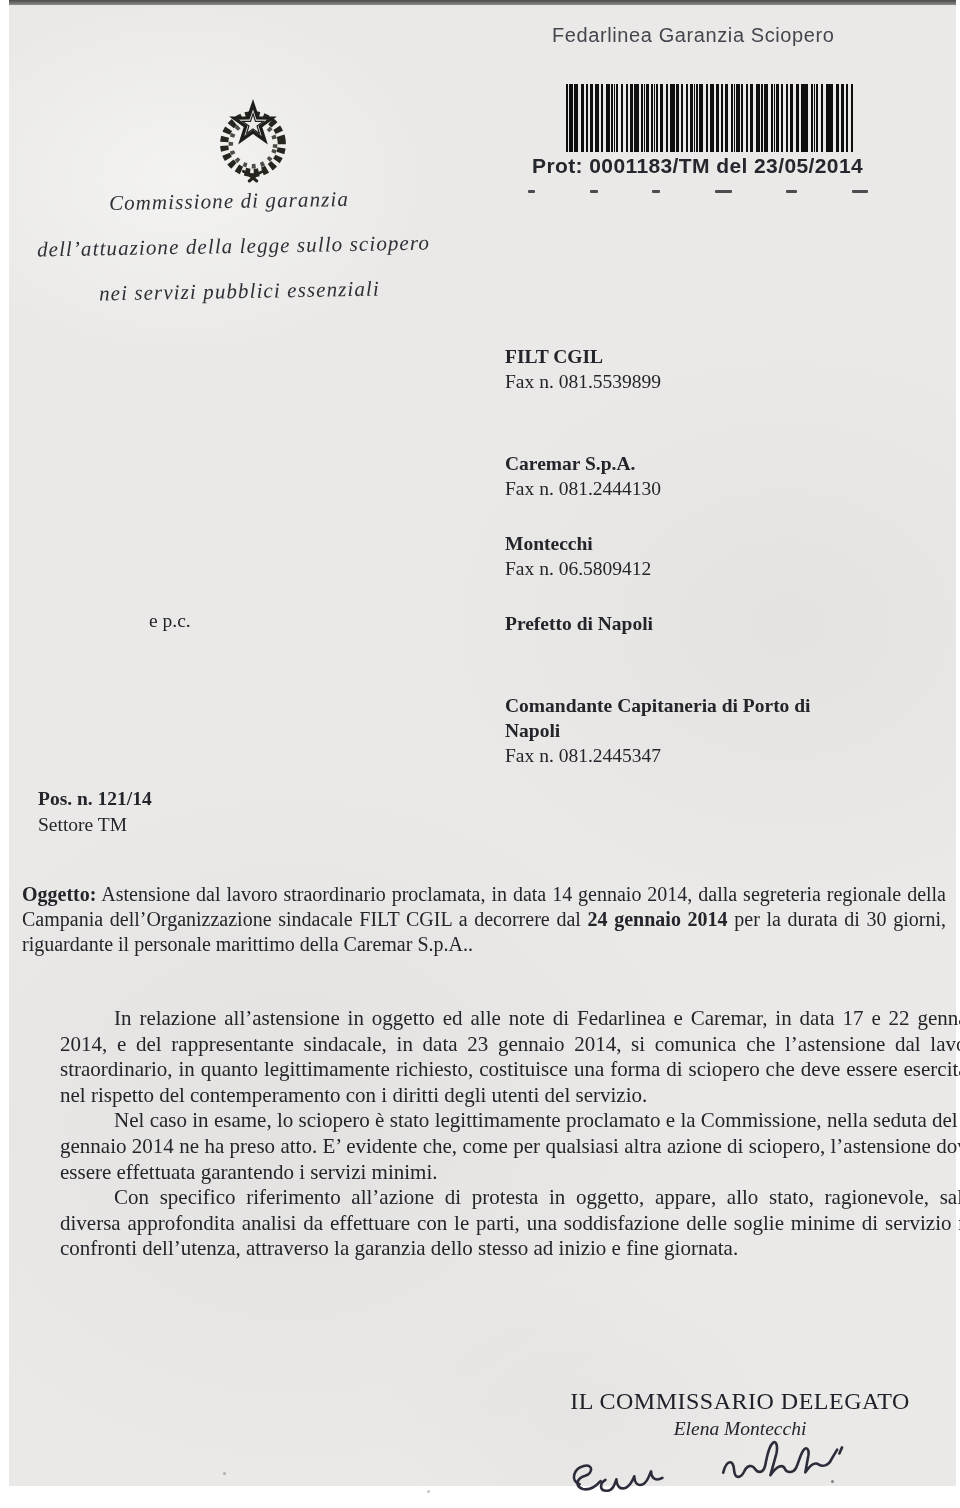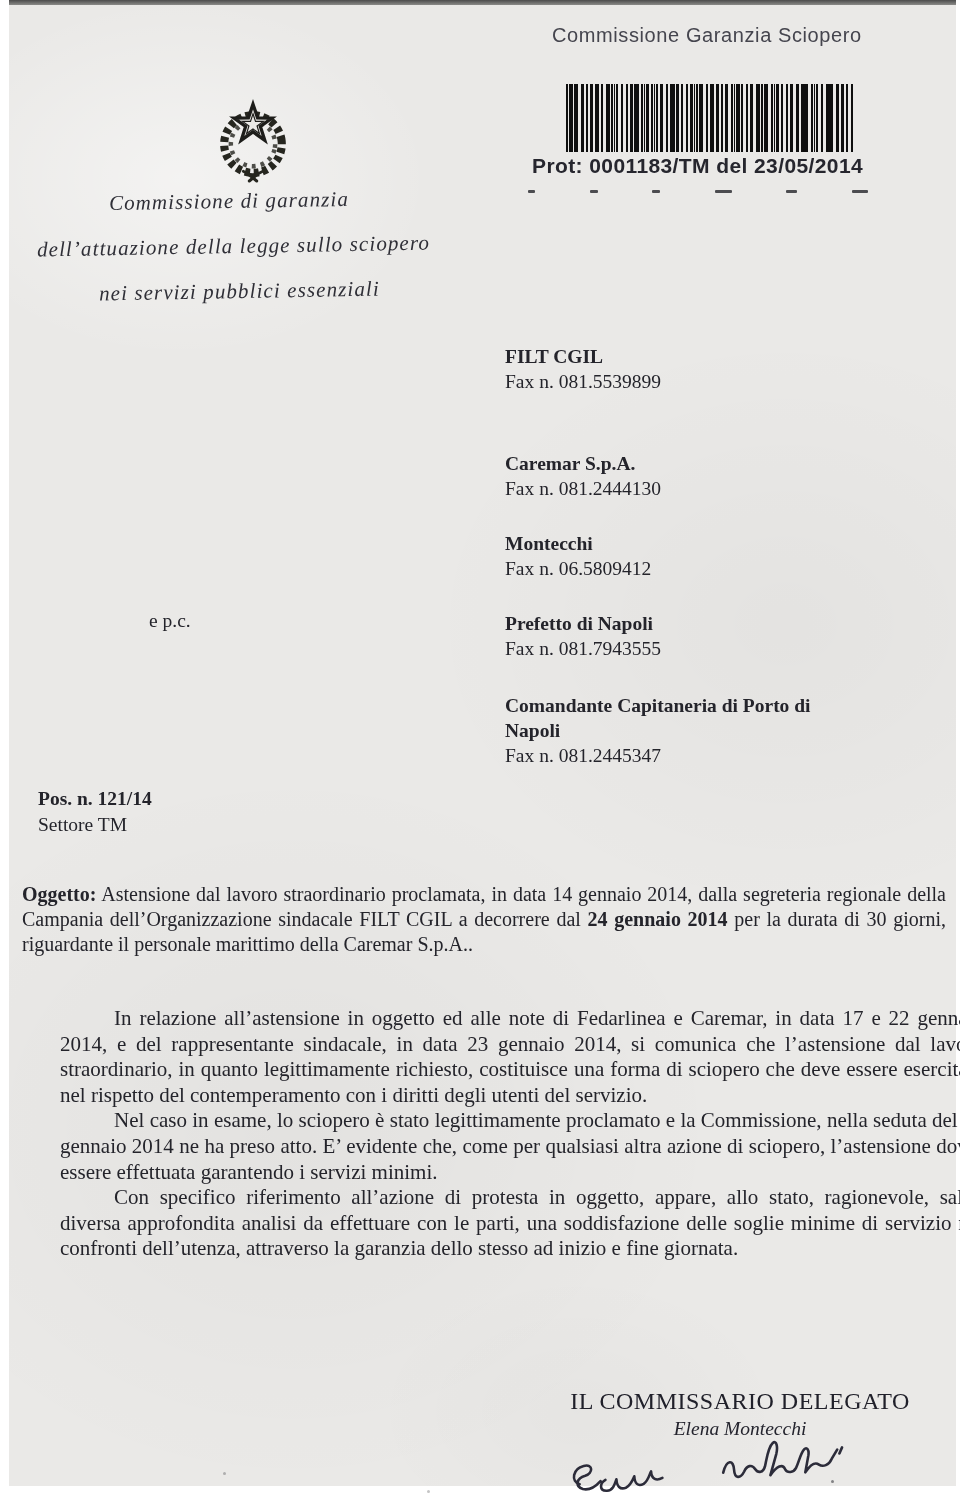--- a/index.html
+++ b/index.html
@@ -86,21 +86,21 @@
   .speck { position:absolute; width:3px; height:3px; border-radius:50%; background:#55555a; opacity:.7; }
   .sp1{left:822px; top:1480px;} .sp2{left:214px; top:1472px; opacity:.4;} .sp3{left:418px; top:1490px; opacity:.35;}
 </style>
 </head>
 <body>
 
 <div class="page">
   <div class="paper">
     <div class="scan-top-edge"></div>
 
-    <div class="abs stamp-office">Commissione Garanzia Sciopero</div>
+    <div class="abs stamp-office">Fedarlinea Garanzia Sciopero</div>
     <div class="abs barcode"></div>
     <div class="abs prot-line">Prot: 0001183/TM del 23/05/2014</div>
     <div class="abs dash-row">
       <span class="d1"></span>
       <span class="d2"></span>
       <span class="d3"></span>
       <span class="d4"></span>
       <span class="d5"></span>
       <span class="d6"></span>
     </div>
@@ -131,21 +131,20 @@
       <div class="r-name">Caremar S.p.A.</div>
       <div class="r-fax">Fax n. 081.2444130</div>
     </div>
     <div class="abs recipient g3">
       <div class="r-name">Montecchi</div>
       <div class="r-fax">Fax n. 06.5809412</div>
     </div>
     <div class="abs cc-label">e p.c.</div>
     <div class="abs recipient g4">
       <div class="r-name">Prefetto di Napoli</div>
-      <div class="r-fax">Fax n. 081.7943555</div>
     </div>
     <div class="abs recipient g5">
       <div class="r-name">Comandante Capitaneria di Porto di Napoli</div>
       <div class="r-fax">Fax n. 081.2445347</div>
     </div>
 
     <div class="abs ref">
       <div class="r-pos">Pos. n. 121/14</div>
       <div class="r-sec">Settore TM</div>
     </div>

